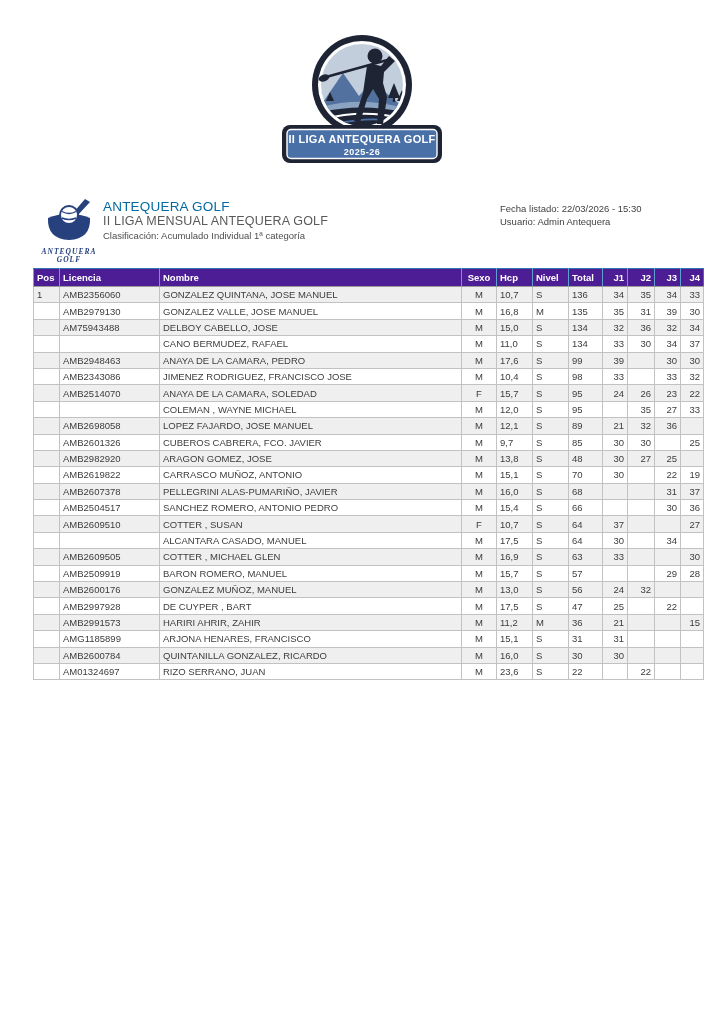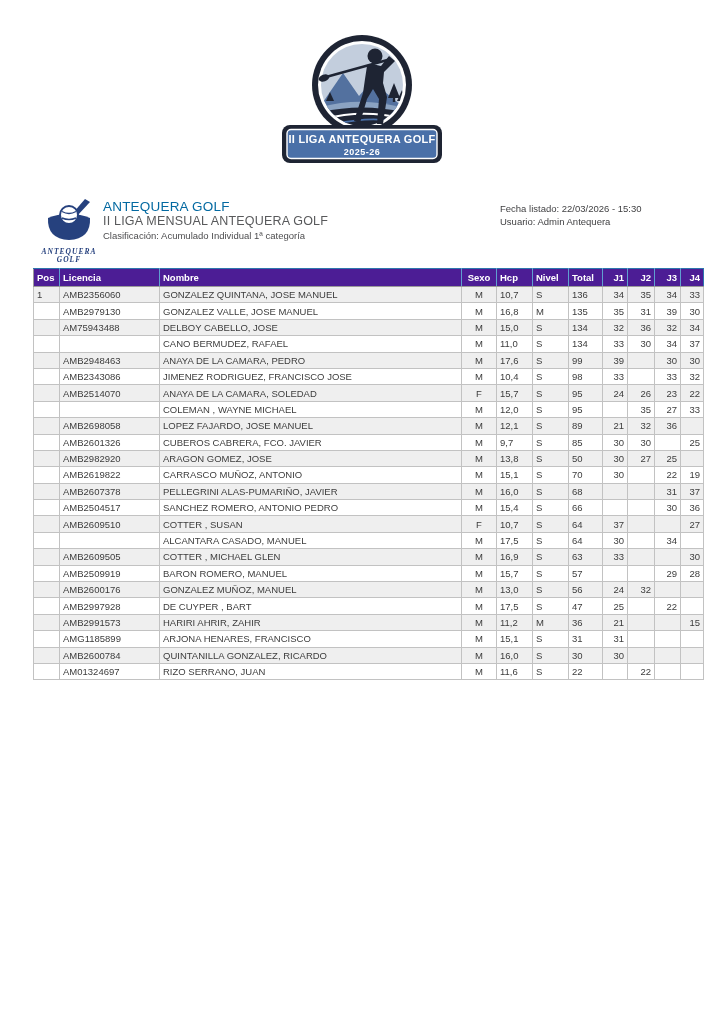--- a/index.html
+++ b/index.html
@@ -260,21 +260,21 @@
           <td class="c9"></td>
           <td class="c10">25</td>
         </tr>
         <tr>
           <td class="c0"></td>
           <td class="c1">AMB2982920</td>
           <td class="c2">ARAGON GOMEZ, JOSE</td>
           <td class="c3">M</td>
           <td class="c4">13,8</td>
           <td class="c5">S</td>
-          <td class="c6">50</td>
+          <td class="c6">48</td>
           <td class="c7">30</td>
           <td class="c8">27</td>
           <td class="c9">25</td>
           <td class="c10"></td>
         </tr>
         <tr>
           <td class="c0"></td>
           <td class="c1">AMB2619822</td>
           <td class="c2">CARRASCO MUÑOZ, ANTONIO</td>
           <td class="c3">M</td>
@@ -427,21 +427,21 @@
           <td class="c7">30</td>
           <td class="c8"></td>
           <td class="c9"></td>
           <td class="c10"></td>
         </tr>
         <tr>
           <td class="c0"></td>
           <td class="c1">AM01324697</td>
           <td class="c2">RIZO SERRANO, JUAN</td>
           <td class="c3">M</td>
-          <td class="c4">11,6</td>
+          <td class="c4">23,6</td>
           <td class="c5">S</td>
           <td class="c6">22</td>
           <td class="c7"></td>
           <td class="c8">22</td>
           <td class="c9"></td>
           <td class="c10"></td>
         </tr>
       </tbody>
   </table>
 </div>

